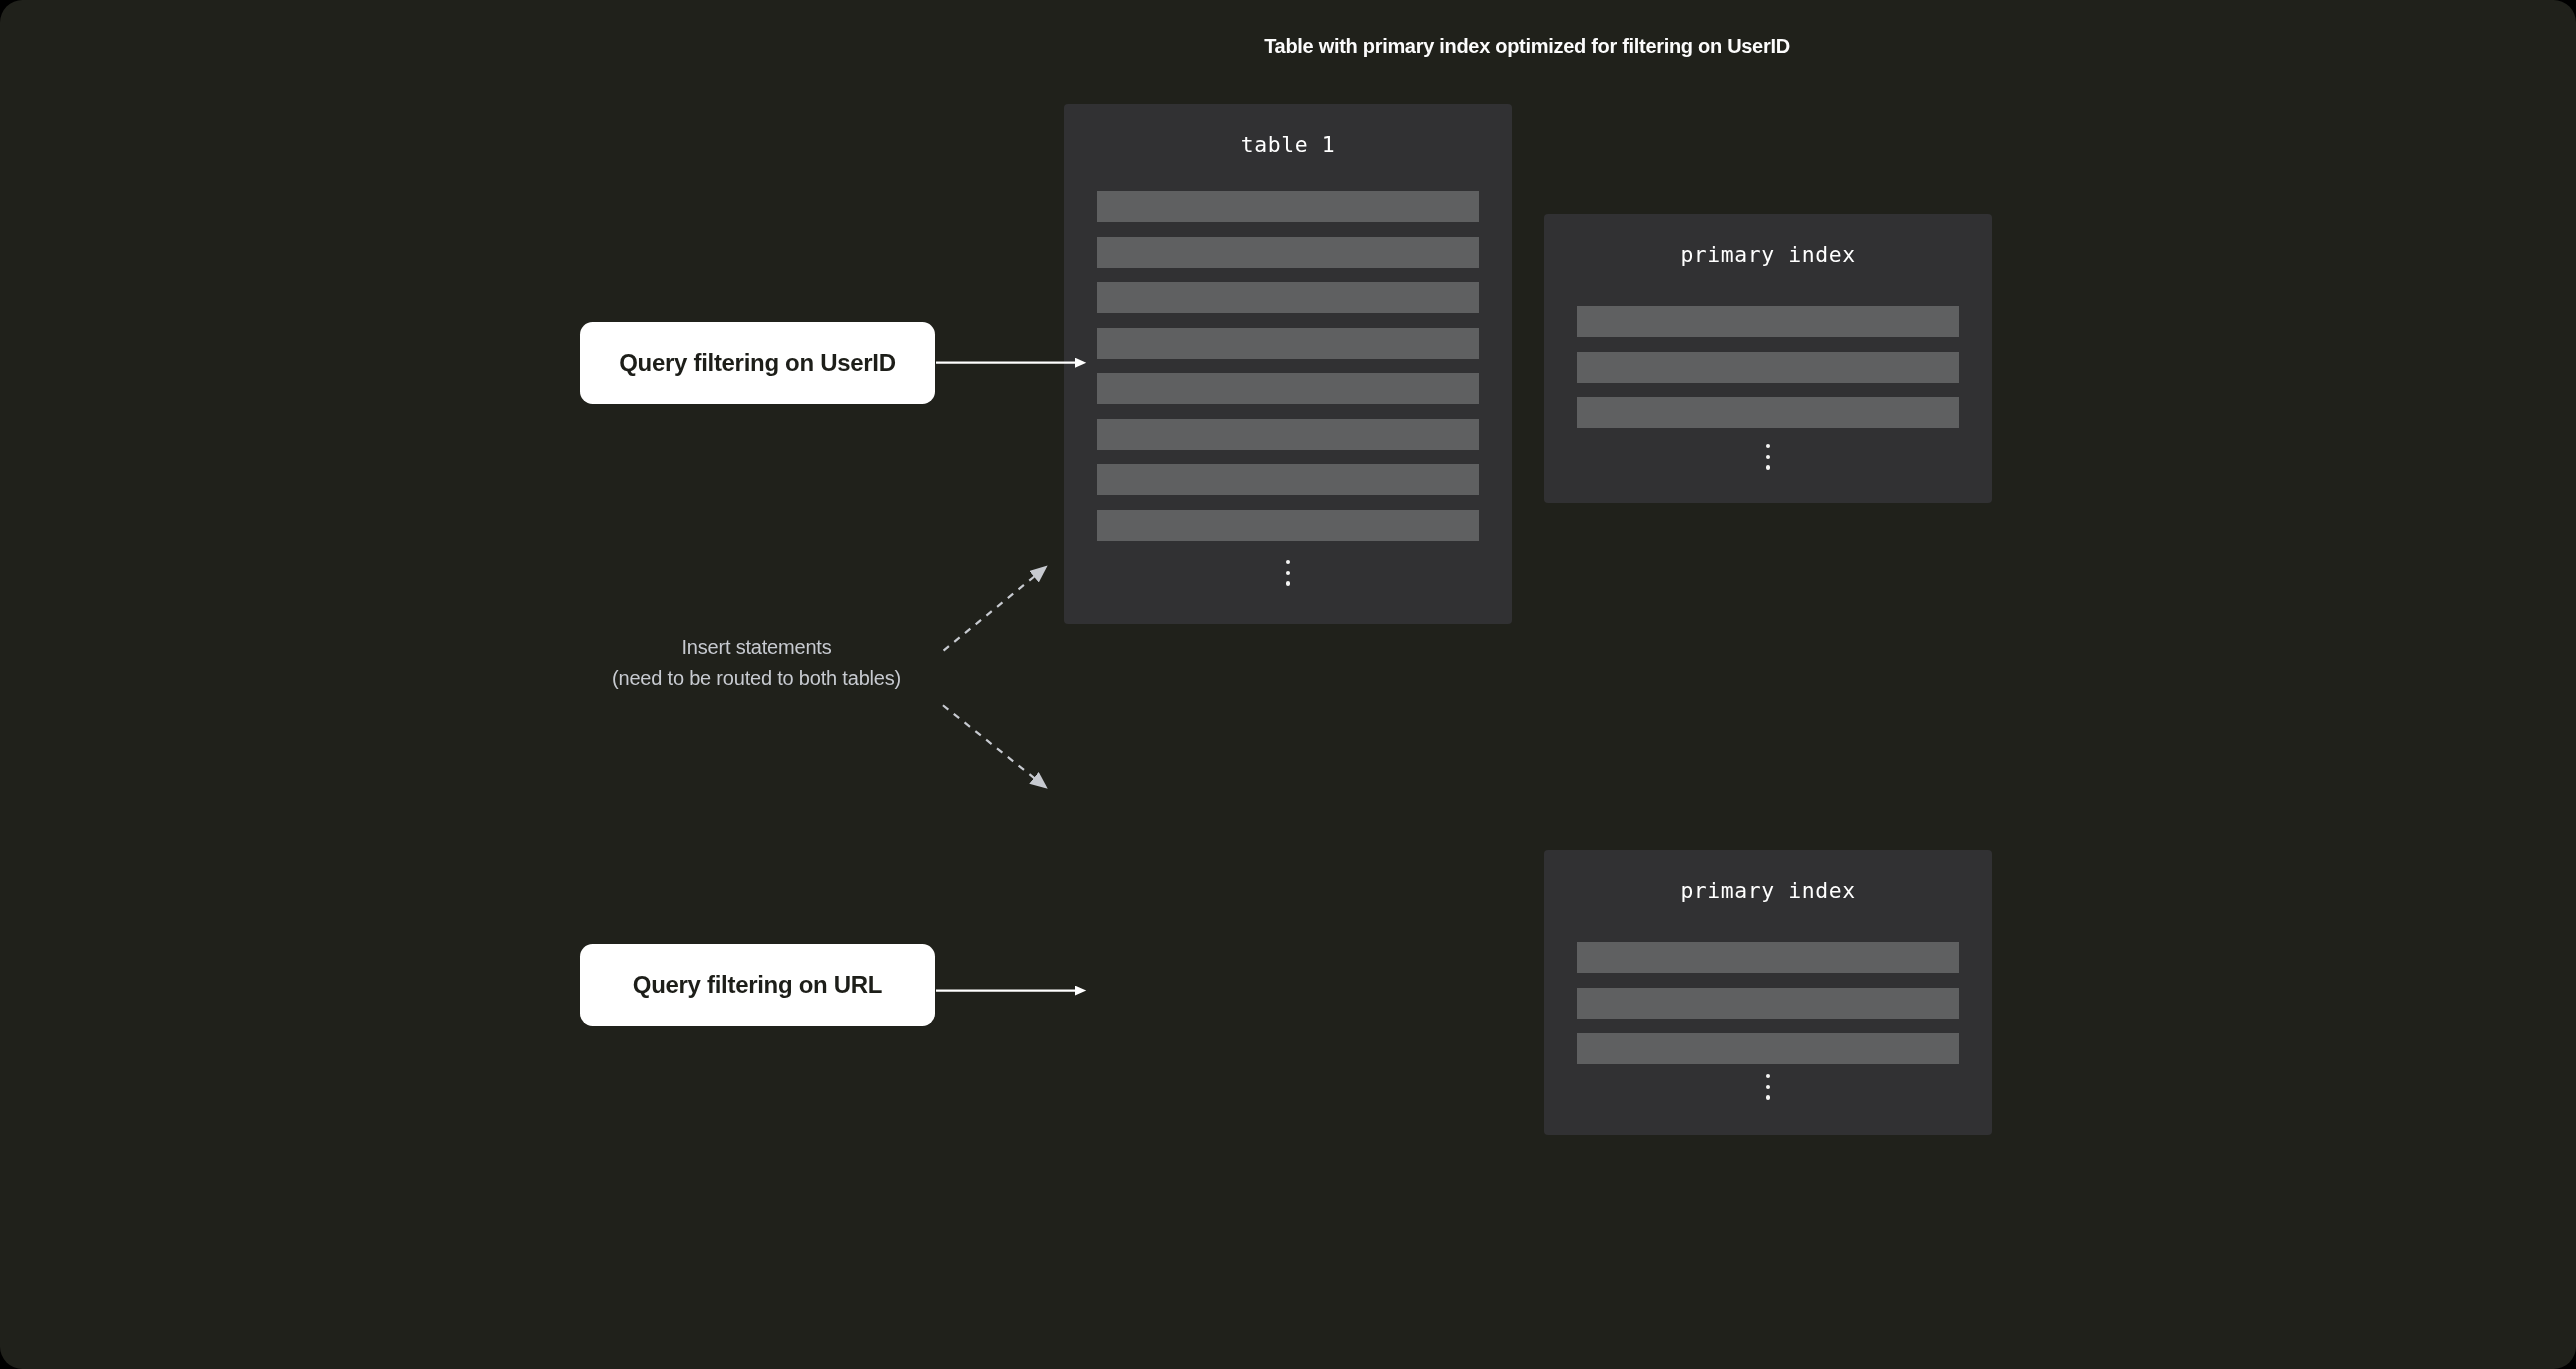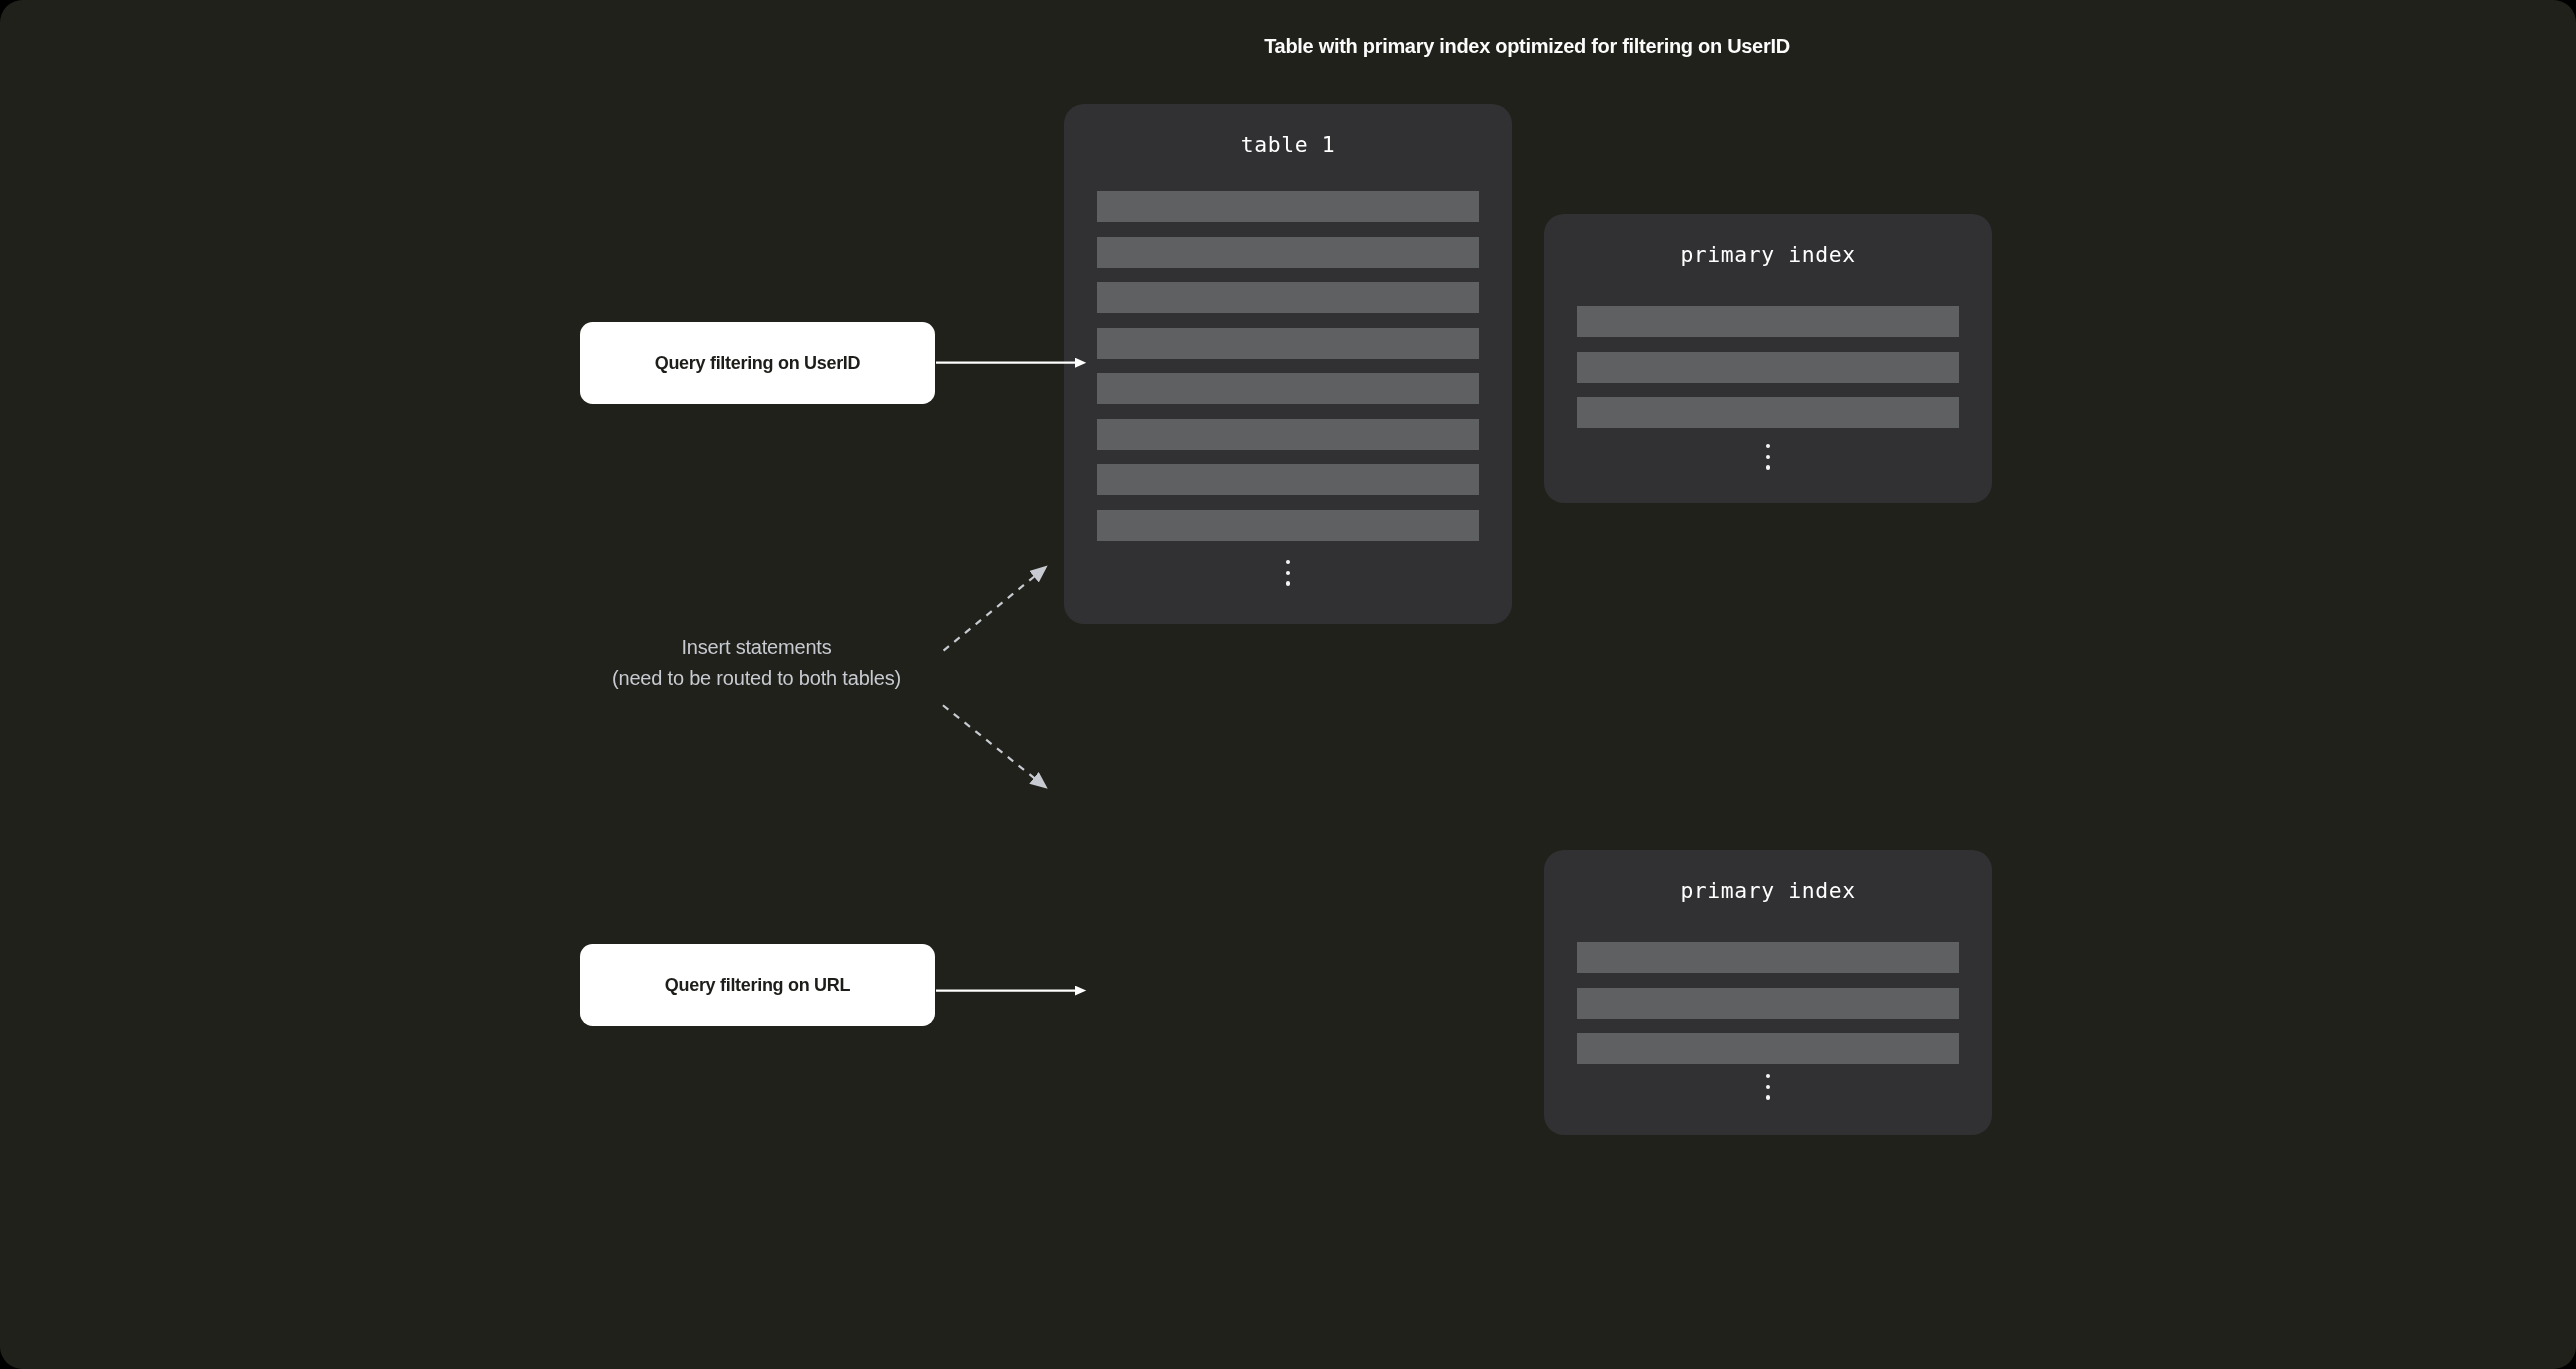--- a/index.html
+++ b/index.html
@@ -28,21 +28,21 @@
     font-weight: bold;
     letter-spacing: -0.3px;
     line-height: 30px;
   }
   #caption-top { top: 31px; }
 
   
   .panel {
     position: absolute;
     background: #313133;
-    border-radius: 20px;
+    border-radius: 4px;
   }
   #panel-table1 { left: 1064px; top: 104px;  width: 448px; height: 520px; }
   #panel-table2 { left: 1064px; top: 733px; width: 448px; height: 519px; }
   #panel-index1 { left: 1544px; top: 214px;  width: 448px; height: 289px; }
   #panel-index2 { left: 1544px; top: 850px; width: 448px; height: 285px; }
 
   .panel-title {
     position: absolute;
     top: 28px;
     left: 0;
@@ -92,21 +92,21 @@
     position: absolute;
     left: 580px;
     width: 355px;
     height: 82px;
     background: #ffffff;
     border-radius: 12.6px;
     display: flex;
     align-items: center;
     justify-content: center;
     color: #1d1e19;
-    font-size: 18px;
+    font-size: 24px;
     font-weight: bold;
     letter-spacing: -0.3px;
   }
   #query-userid { top: 322px; }
   #query-url    { top: 944px; }
 
   
   #insert-note {
     position: absolute;
     left: 442px;

